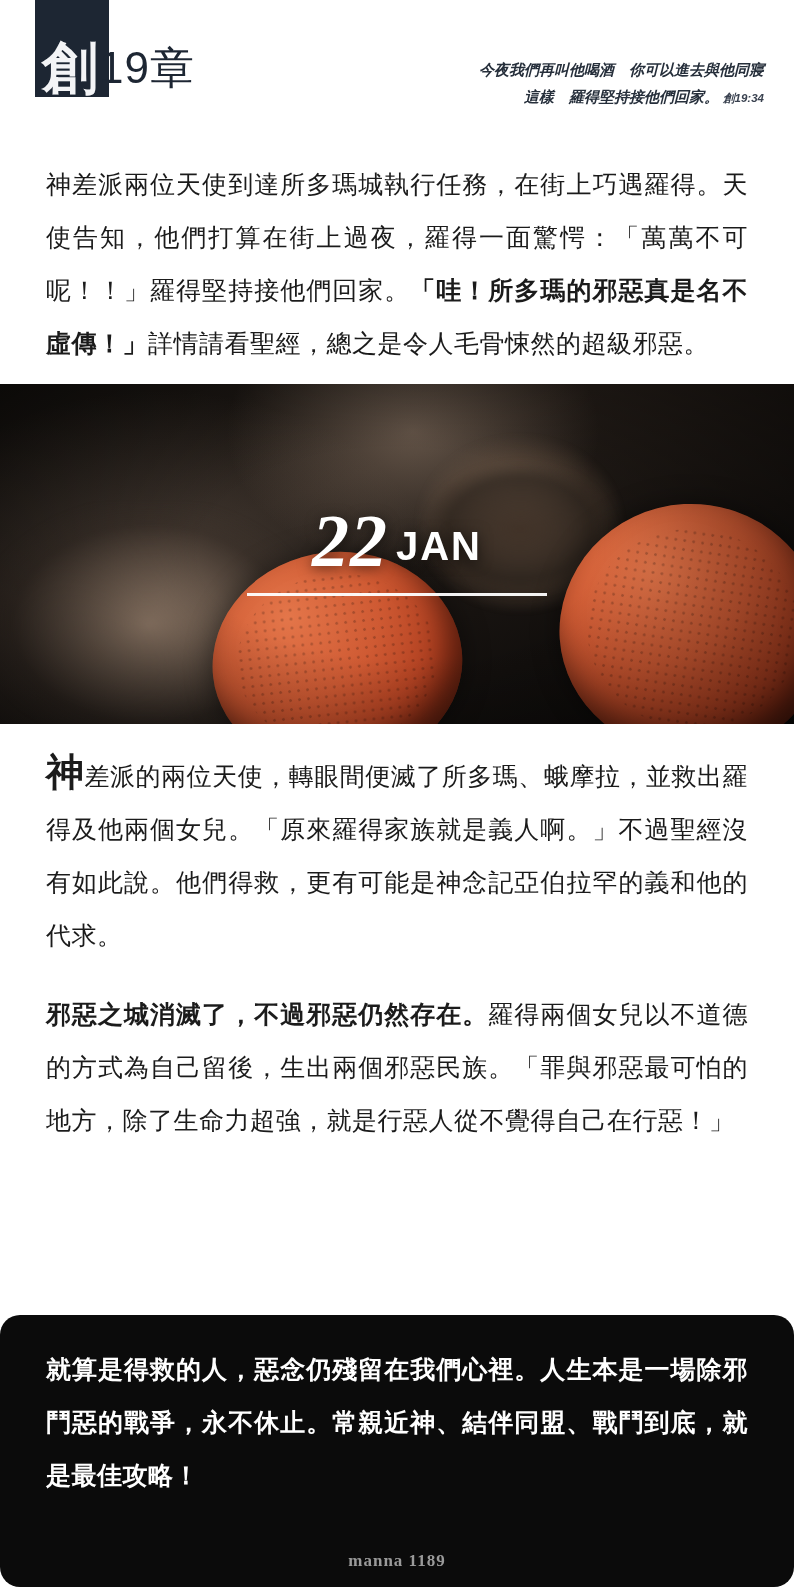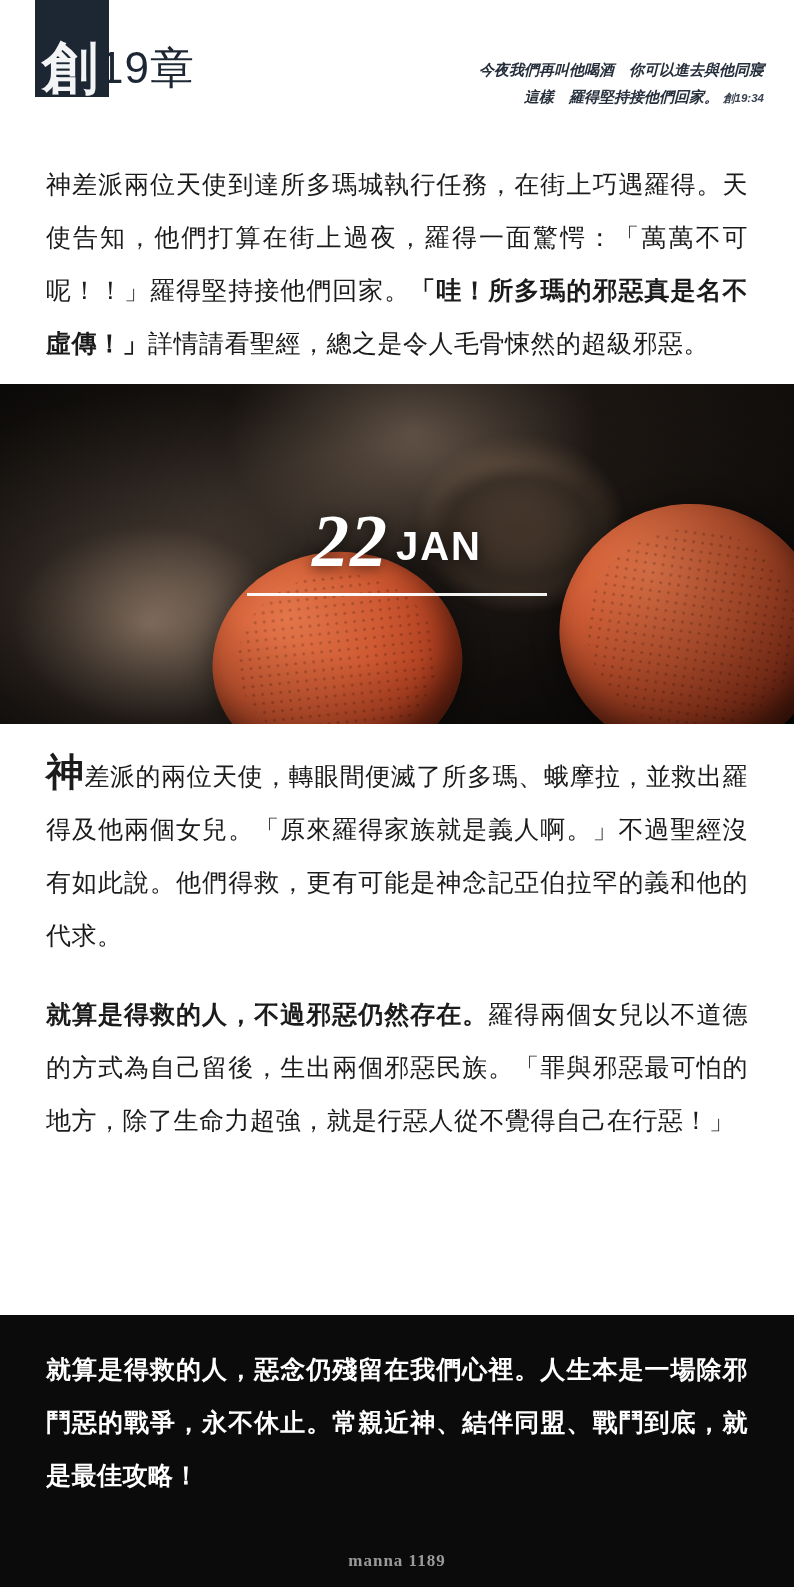--- a/index.html
+++ b/index.html
@@ -189,20 +189,21 @@
 
   
   .footer {
     position: absolute;
     left: 0; bottom: 0;
     width: 794px;
     height: 272px;
     background: #0b0b0b;
     color: #ffffff;
     padding: 28px 46px 0 46px;
+    border-radius: 20px;
   }
   .footer .para {
     color: #ffffff;
     font-weight: 700;
     font-size: 25px;
     line-height: 53px;
   }
   .brand {
     position: absolute;
     left: 0; right: 0;
@@ -256,20 +257,20 @@
     </div>
     <div class="hero-rule"></div>
   </div>
 </div>
 
 <div class="body-block">
   <p class="para">
     <span class="dropcap">神</span><span>差派的兩位天使，轉眼間便滅了所多瑪、蛾摩拉，並救出羅得及他兩個女兒。「原來羅得家族就是義人啊。」不過聖經沒有如此說。他們得救，更有可能是神念記亞伯拉罕的義和他的代求。</span>
   </p>
   <p class="para gap">
-    <b>就算是得救的人，不過邪惡仍然存在。</b><span>羅得兩個女兒以不道德的方式為自己留後，生出兩個邪惡民族。「罪與邪惡最可怕的地方，除了生命力超強，就是行惡人從不覺得自己在行惡！」</span>
+    <b>邪惡之城消滅了，不過邪惡仍然存在。</b><span>羅得兩個女兒以不道德的方式為自己留後，生出兩個邪惡民族。「罪與邪惡最可怕的地方，除了生命力超強，就是行惡人從不覺得自己在行惡！」</span>
   </p>
 </div>
 
 <div class="footer">
   <p class="para">就算是得救的人，惡念仍殘留在我們心裡。人生本是一場除邪鬥惡的戰爭，永不休止。常親近神、結伴同盟、戰鬥到底，就是最佳攻略！</p>
   <div class="brand">manna 1189</div>
 </div>
 
 </body></html>

